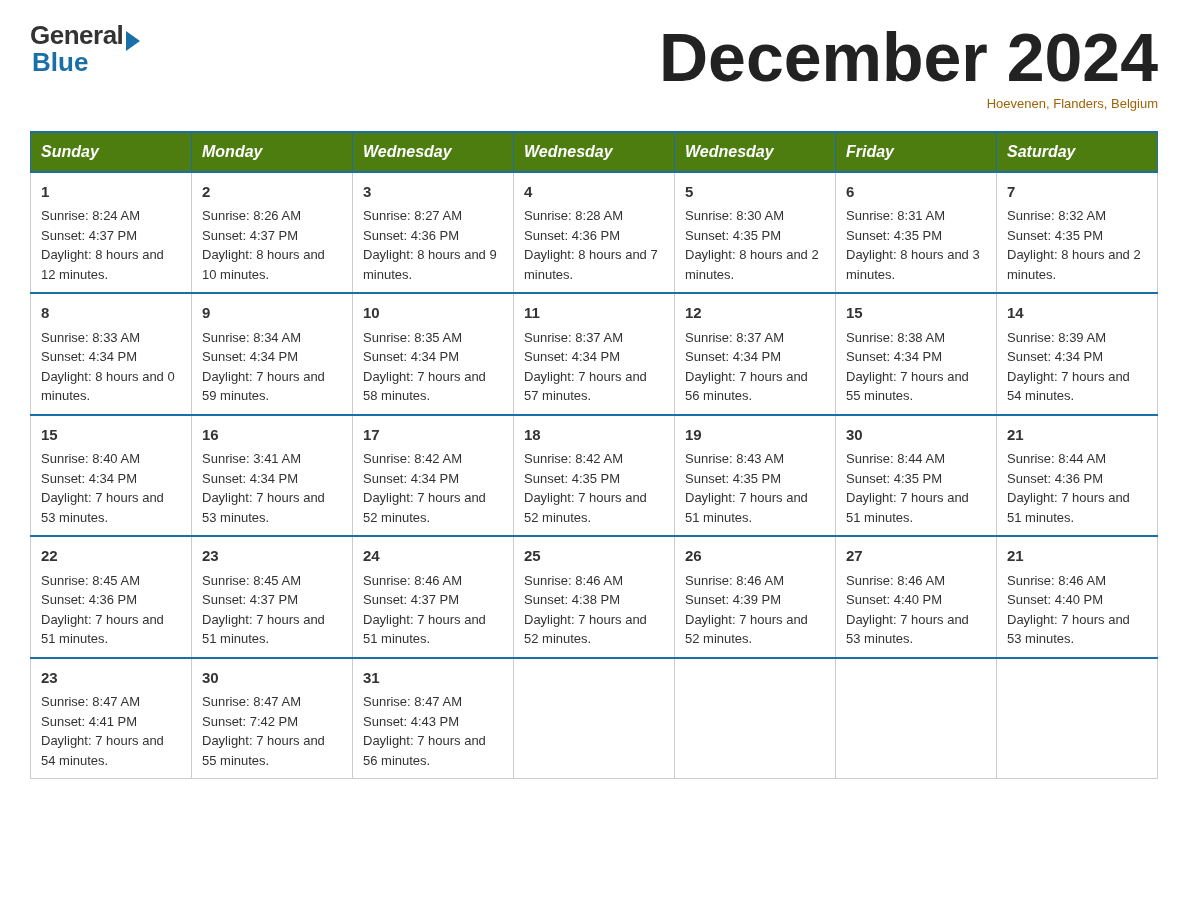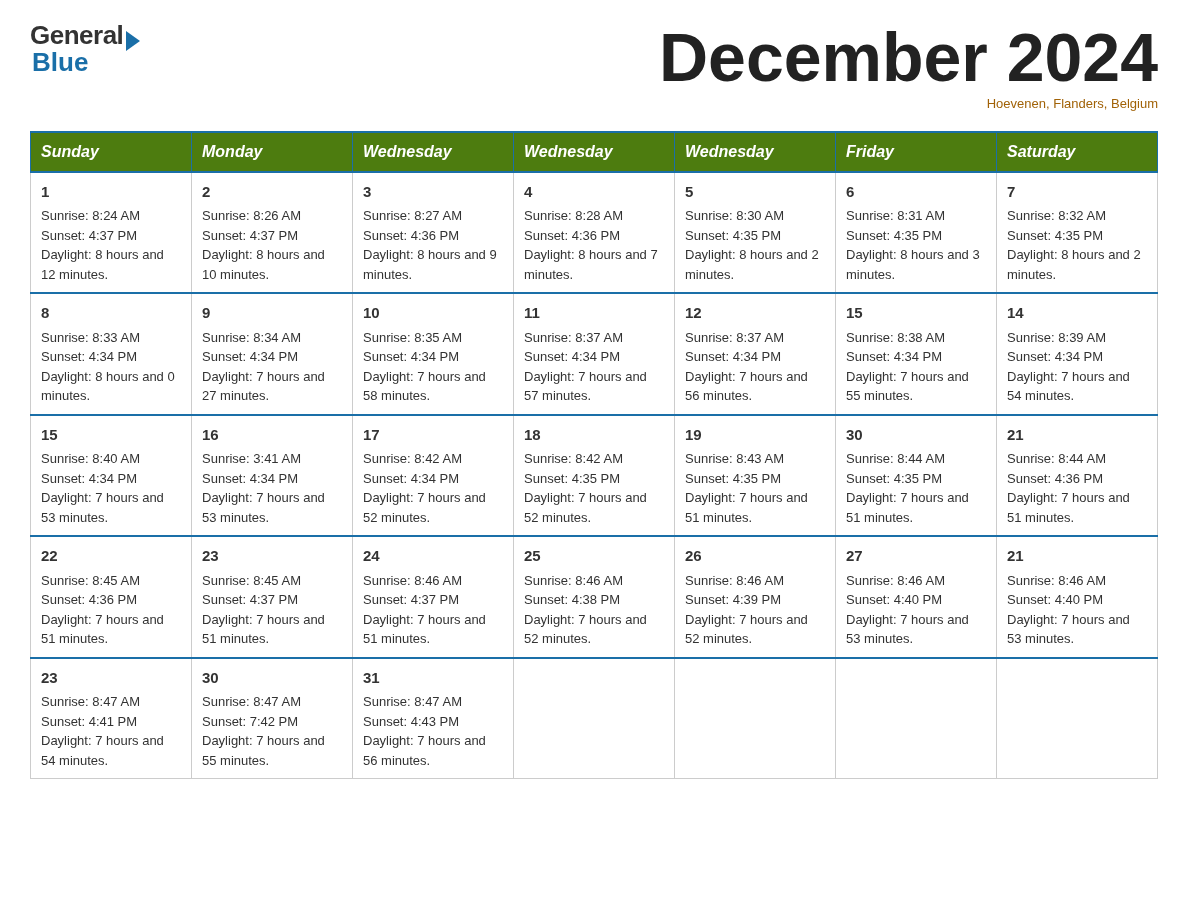--- a/index.html
+++ b/index.html
@@ -181,21 +181,21 @@
         <td>
           <span class="day-num">8</span>
           <span class="day-info">Sunrise: 8:33 AM</span><br>
           <span class="day-info">Sunset: 4:34 PM</span><br>
           <span class="day-info">Daylight: 8 hours and 0 minutes.</span>
         </td>
         <td>
           <span class="day-num">9</span>
           <span class="day-info">Sunrise: 8:34 AM</span><br>
           <span class="day-info">Sunset: 4:34 PM</span><br>
-          <span class="day-info">Daylight: 7 hours and 27 minutes.</span>
+          <span class="day-info">Daylight: 7 hours and 59 minutes.</span>
         </td>
         <td>
           <span class="day-num">10</span>
           <span class="day-info">Sunrise: 8:35 AM</span><br>
           <span class="day-info">Sunset: 4:34 PM</span><br>
           <span class="day-info">Daylight: 7 hours and 58 minutes.</span>
         </td>
         <td>
           <span class="day-num">11</span>
           <span class="day-info">Sunrise: 8:37 AM</span><br>

